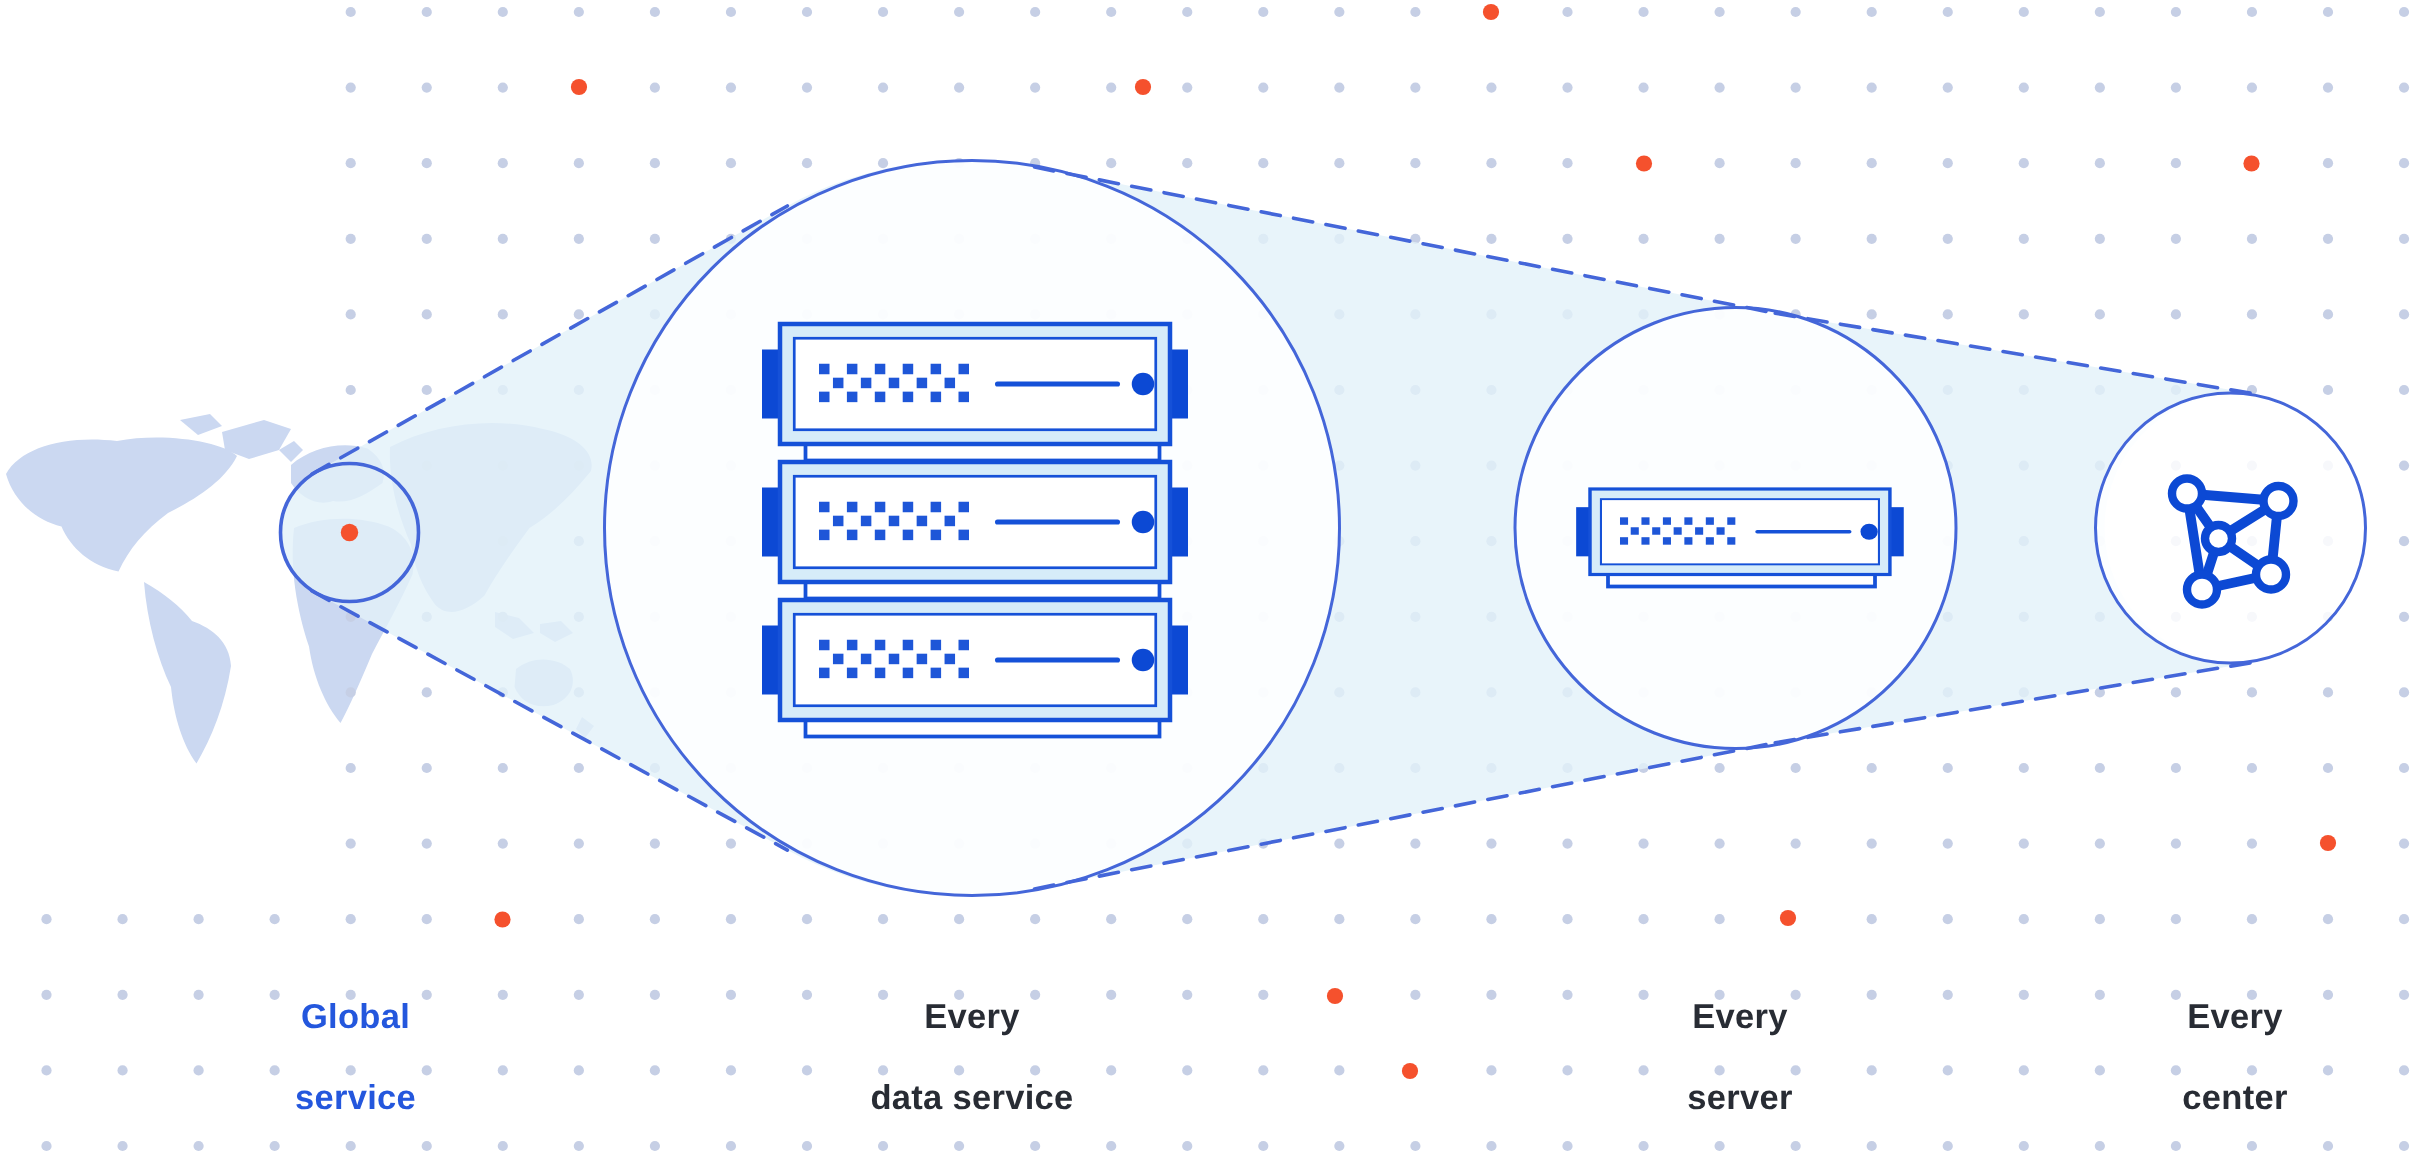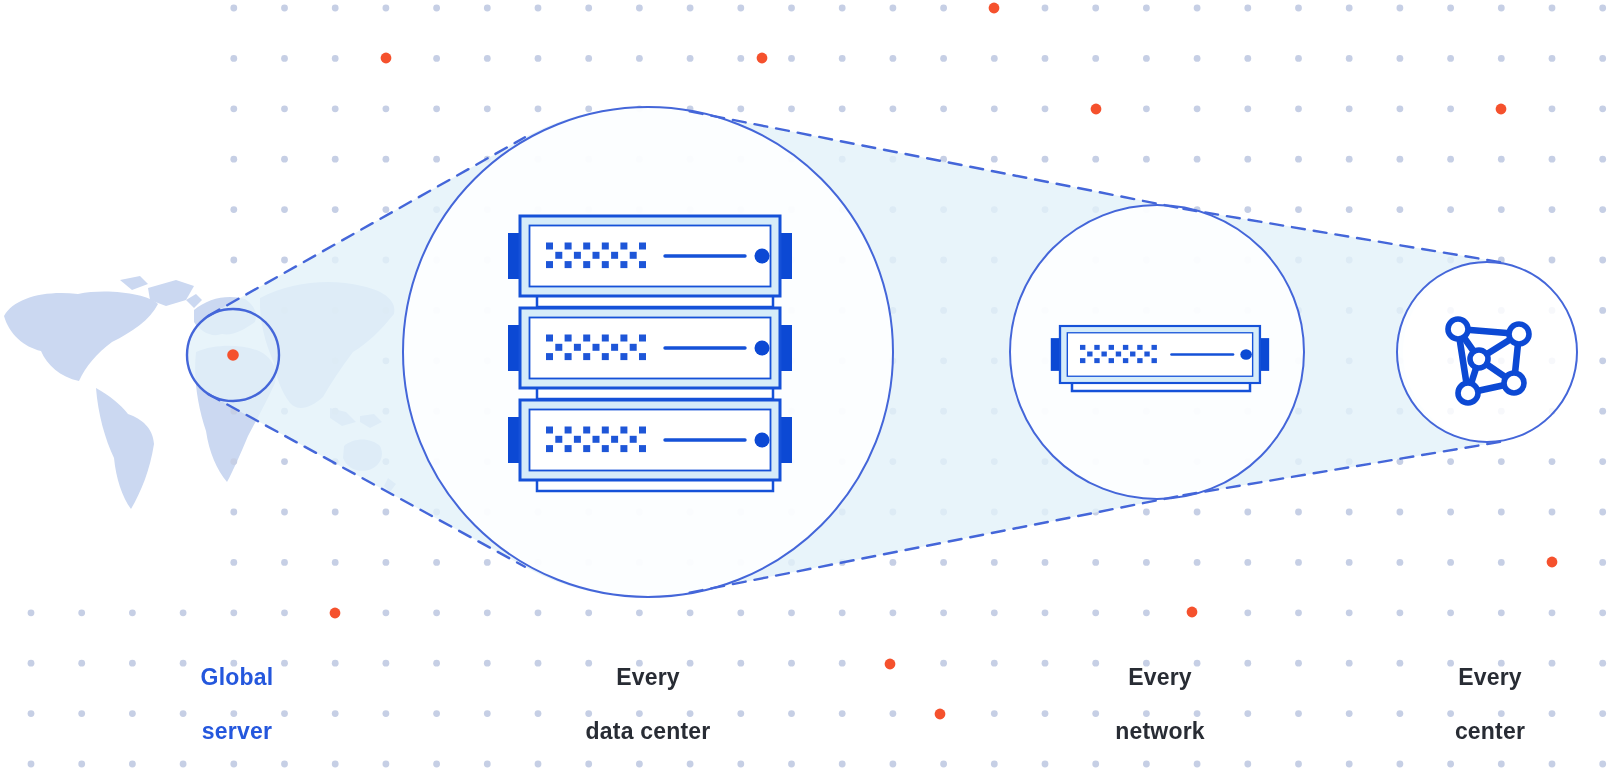--- a/index.html
+++ b/index.html
@@ -623,23 +623,23 @@
         <circle cx="1501" cy="109" r="5.4" class="accent-dot"></circle>
         <circle cx="1552" cy="562" r="5.4" class="accent-dot"></circle>
         <circle cx="335" cy="613" r="5.4" class="accent-dot"></circle>
         <circle cx="1192" cy="612" r="5.4" class="accent-dot"></circle>
         <circle cx="890" cy="664" r="5.4" class="accent-dot"></circle>
         <circle cx="940" cy="714" r="5.4" class="accent-dot"></circle>
       </g>
   </svg>
 
   <div class="label accent" style="left:87px; top:664px;text-align:center;"><span>Global</span><br>
+    <span>service</span></div>
+
+  <div class="label" style="left:498px; top:664px;"><span>Every</span><br>
+    <span>data service</span></div>
+
+  <div class="label" style="left:1010px; top:664px;"><span>Every</span><br>
     <span>server</span></div>
-
-  <div class="label" style="left:498px; top:664px;"><span>Every</span><br>
-    <span>data center</span></div>
-
-  <div class="label" style="left:1010px; top:664px;"><span>Every</span><br>
-    <span>network</span></div>
 
   <div class="label" style="left:1340px; top:664px;"><span>Every</span><br>
     <span>center</span></div>
 </div>
 
 </body></html>

